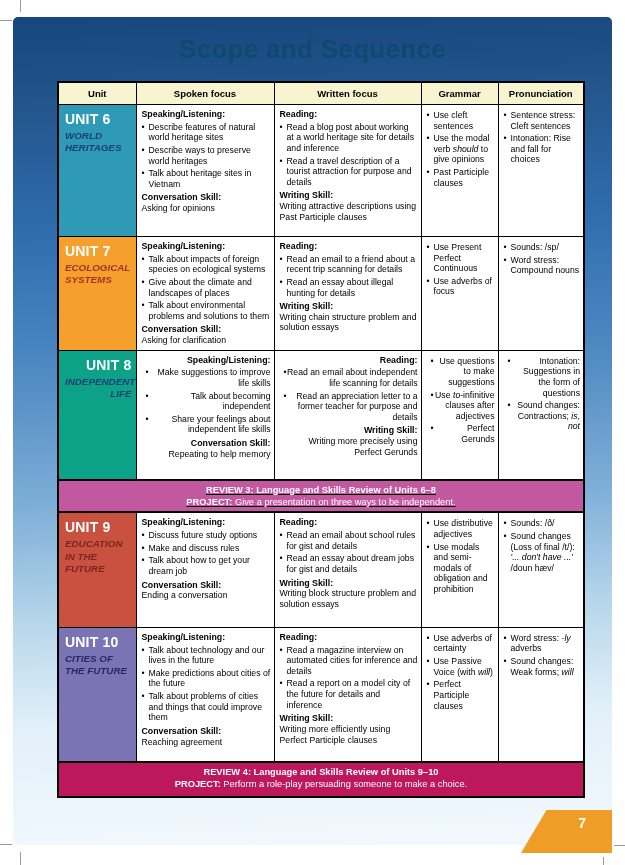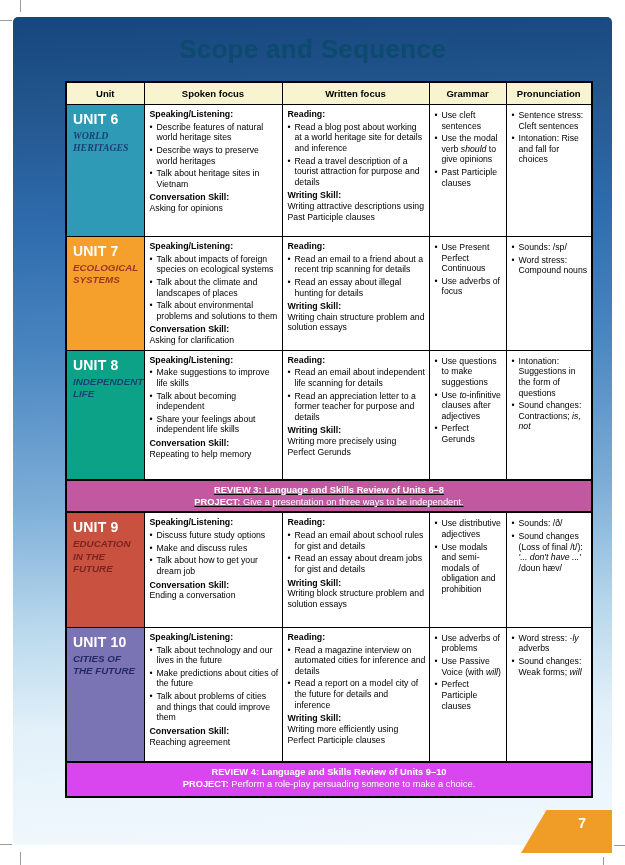--- a/index.html
+++ b/index.html
@@ -12,21 +12,21 @@
     border-radius:5px;
     background: linear-gradient(178deg,
       #16467e 0%, #24588f 12%, #2f6cae 25%, #4a86c0 40%,
       #7fafd8 58%, #b9d8ec 72%, #e2f0f9 84%, #f2f9fd 100%);
   }
   .title {
     position:absolute; left:13px; top:34px; width:599px; text-align:center;
     color:#0c4a6e; font-weight:bold; font-size:26px; letter-spacing:0.3px;
   }
   table.sas {
-    position:absolute; left:65px; top:81px; width:526px;
+    position:absolute; left:57px; top:81px; width:526px;
     border-collapse:collapse; table-layout:fixed;
     border:2px solid #000; background:#fff;
   }
   th, td { border:1px solid #000; vertical-align:top; overflow:hidden; }
   th {
     font-size:9.5px; font-weight:bold; color:#000; padding:5px 2px;
     text-align:center; height:11px;
   }
   td.cell {
     background:#fff; font-size:8.7px; line-height:1.22; color:#000;
@@ -83,21 +83,21 @@
       <th style="background: rgb(247, 244, 207);">Spoken focus</th>
       <th style="background: rgb(247, 244, 207);">Written focus</th>
       <th style="background: rgb(247, 244, 207);">Grammar</th>
       <th style="background: rgb(247, 244, 207);">Pronunciation</th>
     </tr>
   </thead>
   <tbody>
       <tr style="height: 132px;">
         <td class="unitcell" style="background: rgb(46, 154, 181);">
           <div class="unit-id">UNIT 6</div>
-          <div class="unit-name" style="color: rgb(27, 63, 119); font-family: Liberation Serif, serif;">WORLD HERITAGES</div>
+          <div class="unit-name" style="color: rgb(27, 63, 119);">WORLD HERITAGES</div>
         </td>
         <td class="cell">
           <div class="sec-h">Speaking/Listening:</div>
           <div class="bullet">
             <span class="dot">•</span>
             <span class="txt">Describe features of natural world heritage sites</span>
           </div>
           <div class="bullet">
             <span class="dot">•</span>
             <span class="txt">Describe ways to preserve world heritages</span>
@@ -153,21 +153,21 @@
           <div class="unit-name" style="color: rgb(158, 52, 40);">ECOLOGICAL SYSTEMS</div>
         </td>
         <td class="cell">
           <div class="sec-h">Speaking/Listening:</div>
           <div class="bullet">
             <span class="dot">•</span>
             <span class="txt">Talk about impacts of foreign species on ecological systems</span>
           </div>
           <div class="bullet">
             <span class="dot">•</span>
-            <span class="txt">Talk about the climate and landscapes of places</span>
+            <span class="txt">Give about the climate and landscapes of places</span>
           </div>
           <div class="bullet">
             <span class="dot">•</span>
             <span class="txt">Talk about environmental problems and solutions to them</span>
           </div>
           <div class="skill-h">Conversation Skill:</div>
           <div class="skill-text">Asking for clarification</div>
         </td>
         <td class="cell">
           <div class="sec-h">Reading:</div>
@@ -196,21 +196,21 @@
           <div class="bullet">
             <span class="dot">•</span>
             <span class="txt">Sounds: /sp/</span>
           </div>
           <div class="bullet">
             <span class="dot">•</span>
             <span class="txt">Word stress: Compound nouns</span>
           </div>
         </td>
       </tr>
-      <tr style="height: 130px;">
+      <tr style="height: 130px; text-align: right;">
         <td class="unitcell" style="background: rgb(11, 162, 135);">
           <div class="unit-id">UNIT 8</div>
           <div class="unit-name" style="color: rgb(27, 63, 119);">INDEPENDENT LIFE</div>
         </td>
         <td class="cell">
           <div class="sec-h">Speaking/Listening:</div>
           <div class="bullet">
             <span class="dot">•</span>
             <span class="txt">Make suggestions to improve life skills</span>
           </div>
@@ -356,21 +356,21 @@
           <div class="bullet">
             <span class="dot">•</span>
             <span class="txt">Read a report on a model city of the future for details and inference</span>
           </div>
           <div class="skill-h">Writing Skill:</div>
           <div class="skill-text">Writing more efficiently using Perfect Participle clauses</div>
         </td>
         <td class="cell">
           <div class="bullet">
             <span class="dot">•</span>
-            <span class="txt">Use adverbs of problems</span>
+            <span class="txt">Use adverbs of certainty</span>
           </div>
           <div class="bullet">
             <span class="dot">•</span>
             <span class="txt">Use Passive Voice (with <i>will</i>)</span>
           </div>
           <div class="bullet">
             <span class="dot">•</span>
             <span class="txt">Perfect Participle clauses</span>
           </div>
         </td>
@@ -379,21 +379,21 @@
             <span class="dot">•</span>
             <span class="txt">Word stress: <i>-ly</i> adverbs</span>
           </div>
           <div class="bullet">
             <span class="dot">•</span>
             <span class="txt">Sound changes: Weak forms; <i>will</i></span>
           </div>
         </td>
       </tr>
       <tr style="height: 35px;">
-        <td class="review-cell" colspan="5" style="background: #d946ef;">
+        <td class="review-cell" colspan="5" style="background: #be185d;">
           <div class="review-l1">REVIEW 4: Language and Skills Review of Units 9–10</div>
           <div class="review-l2"><b>PROJECT:</b> Perform a role-play persuading someone to make a choice.</div>
         </td>
       </tr>
     </tbody>
 </table>
 
 <div class="page-tab" style="background: rgb(240, 157, 40);">
   <span class="page-num">7</span>
 </div>

